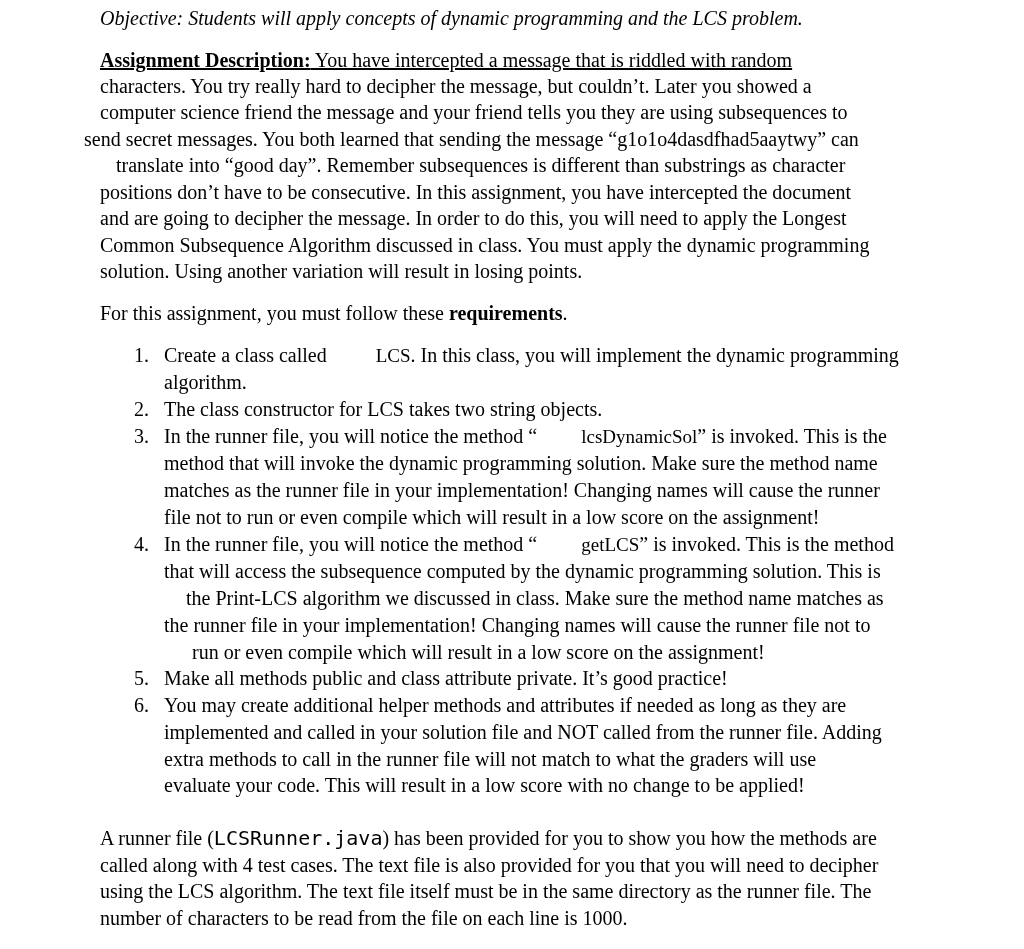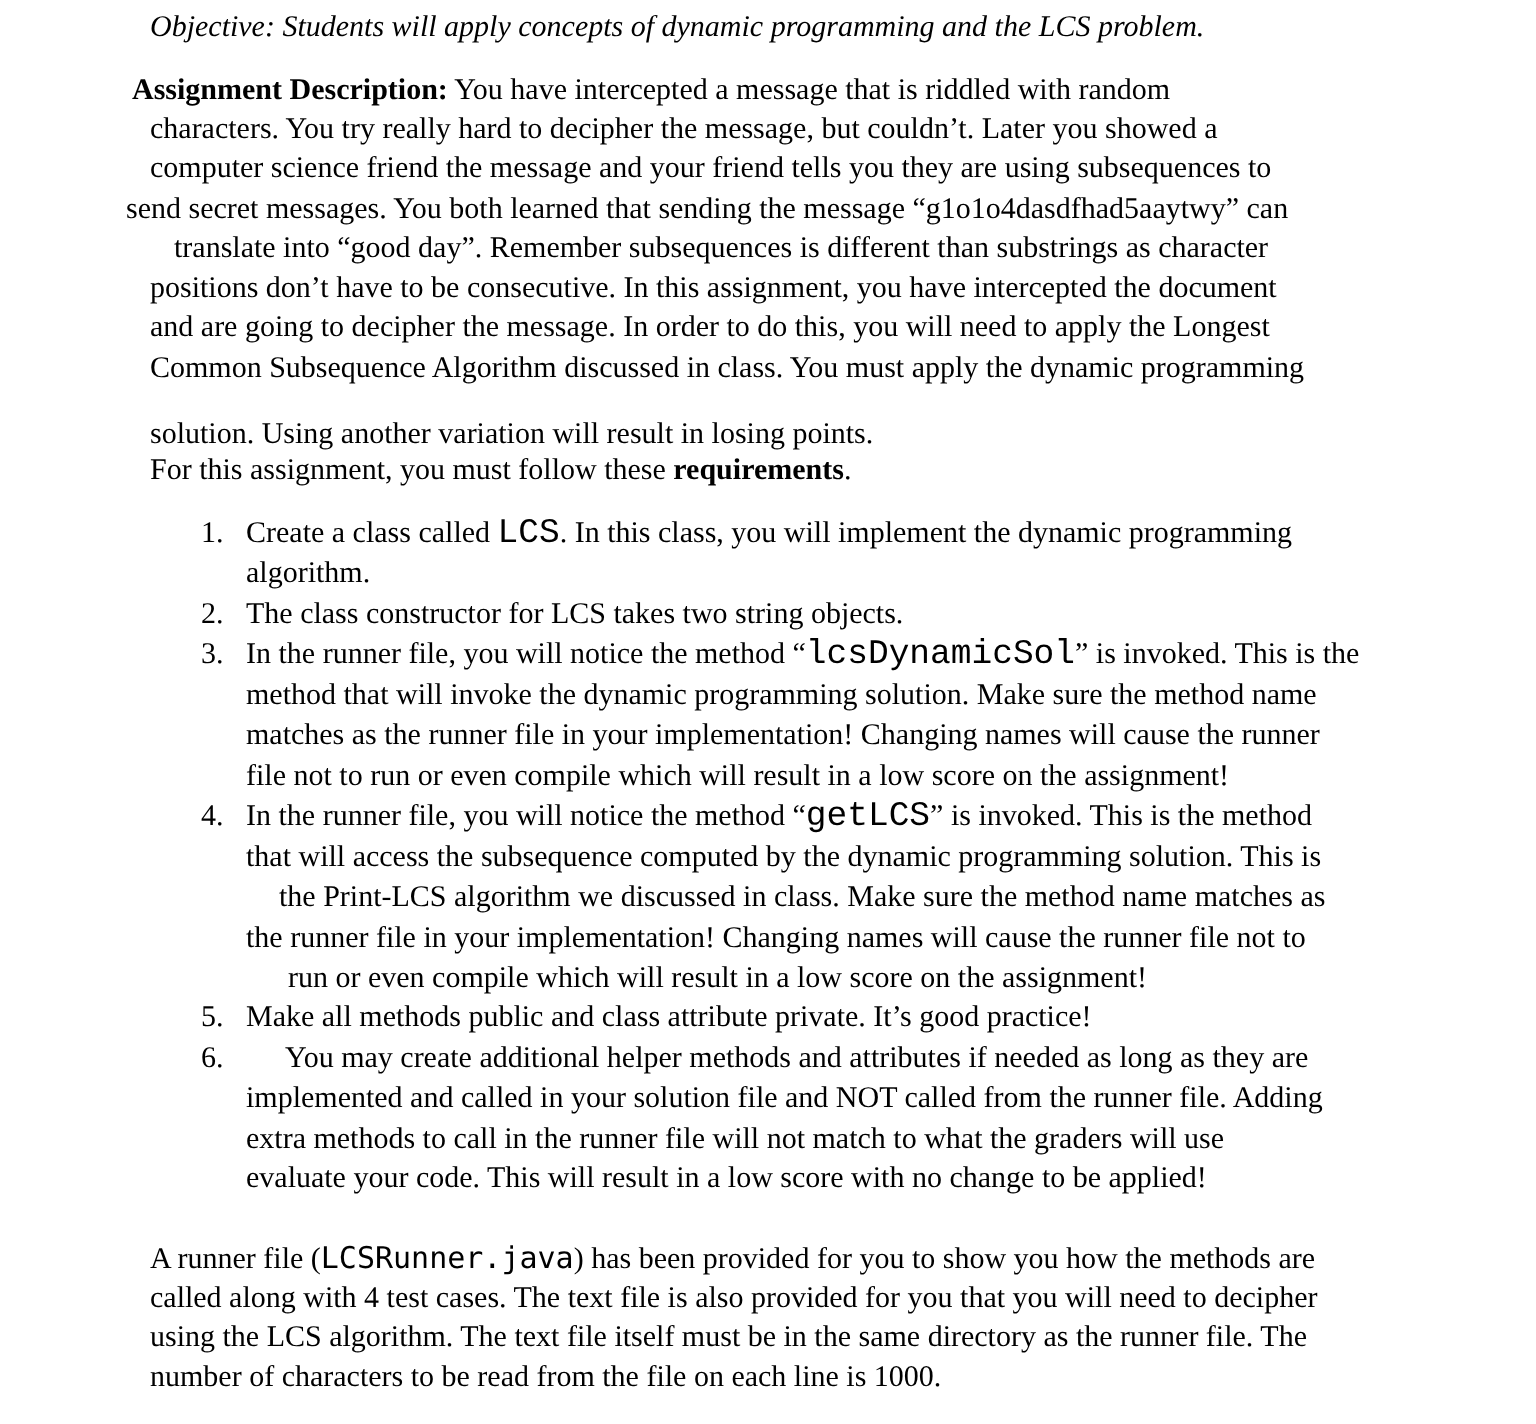--- a/index.html
+++ b/index.html
@@ -1,41 +1,41 @@
 <!DOCTYPE html>
 <html><head>
 <meta charset="utf-8">
 <style>
   html, body { margin: 0; padding: 0; background: #ffffff; }
   body {
     width: 1024px; height: 949px; position: relative; overflow: hidden;
     font-family: "Liberation Serif", serif; color: #000; font-size: 20px;
   }
   .line { position: absolute; white-space: nowrap; line-height: 26px; }
-  .mono { font-family: Liberation Mono, monospace; font-size: 23px; }
+  .mono { font-family: Liberation Serif, serif; font-size: 19px; margin-left: 44px; }
   .mono2 { font-family: "DejaVu Sans Mono", monospace; font-size: 20px; }
   .b { font-weight: bold; }
   .i { font-style: italic; }
   .num { position: absolute; line-height: 26px; }
 </style>
 </head>
 <body>
 
 <div class="line i" style="left:100px; top:5px;">Objective: Students will apply concepts of dynamic programming and the LCS problem.</div>
 
 <div>
-  <div class="line" style="left:88px; top:47px;"><span class="b">Assignment Description:</span><span> You have intercepted a message that is riddled with random</span></div>
+  <div class="line" style="left:100px; top:47px;text-decoration:underline;"><span class="b">Assignment Description:</span><span> You have intercepted a message that is riddled with random</span></div>
   <div class="line" style="left:100px; top:73px;">characters. You try really hard to decipher the message, but couldn’t. Later you showed a</div>
   <div class="line" style="left:100px; top:99px;">computer science friend the message and your friend tells you they are using subsequences to</div>
   <div class="line" style="left:84px; top:126px;">send secret messages. You both learned that sending the message “g1o1o4dasdfhad5aaytwy” can</div>
   <div class="line" style="left:116px; top:152px;">translate into “good day”. Remember subsequences is different than substrings as character</div>
   <div class="line" style="left:100px; top:179px;">positions don’t have to be consecutive. In this assignment, you have intercepted the document</div>
   <div class="line" style="left:100px; top:205px;">and are going to decipher the message. In order to do this, you will need to apply the Longest</div>
   <div class="line" style="left:100px; top:232px;">Common Subsequence Algorithm discussed in class. You must apply the dynamic programming</div>
-  <div class="line" style="left:100px; top:258px;margin-top:18px;">solution. Using another variation will result in losing points.</div>
+  <div class="line" style="left:100px; top:258px;">solution. Using another variation will result in losing points.</div>
 </div>
 
 <div class="line" style="left:100px; top:300px;"><span>For this assignment, you must follow these </span><span class="b">requirements</span><span>.</span></div>
 
 <div>
 
   <div>
     <div class="num" style="left:134px; top:342px;">1.</div>
     <div class="line" style="left:164px; top:342px;"><span>Create a class called </span><span class="mono">LCS</span><span>. In this class, you will implement the dynamic programming</span></div>
     <div class="line" style="left:164px; top:369px;">algorithm.</div>
@@ -63,21 +63,21 @@
     <div class="line" style="left:164px; top:639px;margin-left:28px;">run or even compile which will result in a low score on the assignment!</div>
   </div>
 
   <div>
     <div class="num" style="left:134px; top:665px;">5.</div>
     <div class="line" style="left:164px; top:665px;">Make all methods public and class attribute private. It’s good practice!</div>
   </div>
 
   <div>
     <div class="num" style="left:134px; top:692px;">6.</div>
-    <div class="line" style="left:164px; top:692px;margin-left:26px;">You may create additional helper methods and attributes if needed as long as they are</div>
+    <div class="line" style="left:164px; top:692px;">You may create additional helper methods and attributes if needed as long as they are</div>
     <div class="line" style="left:164px; top:719px;">implemented and called in your solution file and NOT called from the runner file. Adding</div>
     <div class="line" style="left:164px; top:746px;">extra methods to call in the runner file will not match to what the graders will use</div>
     <div class="line" style="left:164px; top:772px;">evaluate your code. This will result in a low score with no change to be applied!</div>
   </div>
 </div>
 
 <div>
   <div class="line" style="left:100px; top:825px;"><span>A runner file (</span><span class="mono2">LCSRunner.java</span><span>) has been provided for you to show you how the methods are</span></div>
   <div class="line" style="left:100px; top:852px;">called along with 4 test cases. The text file is also provided for you that you will need to decipher</div>
   <div class="line" style="left:100px; top:878px;">using the LCS algorithm. The text file itself must be in the same directory as the runner file. The</div>

